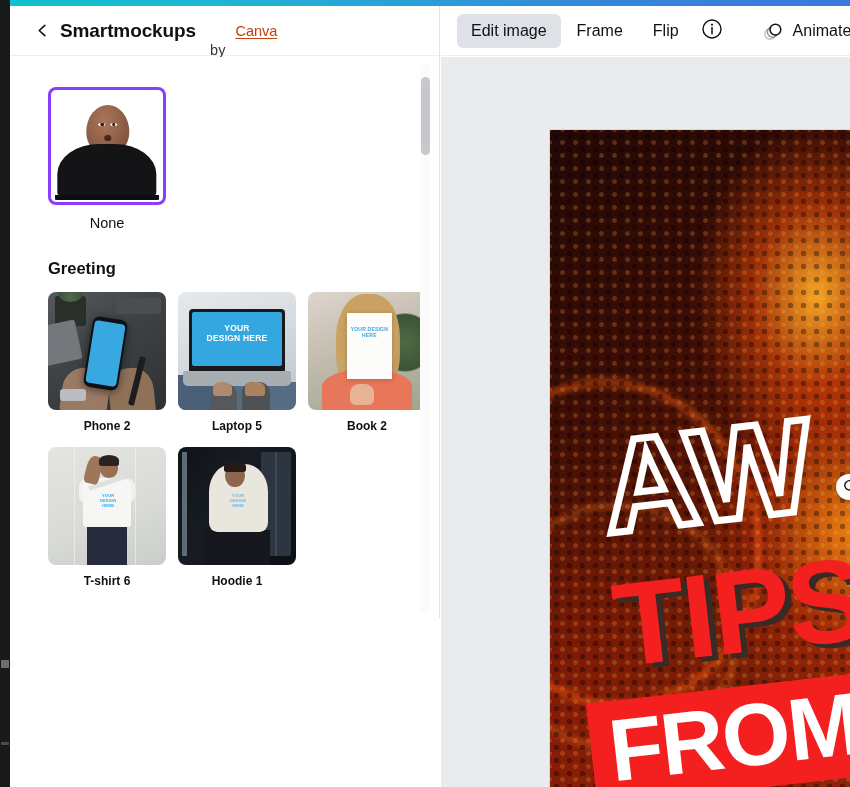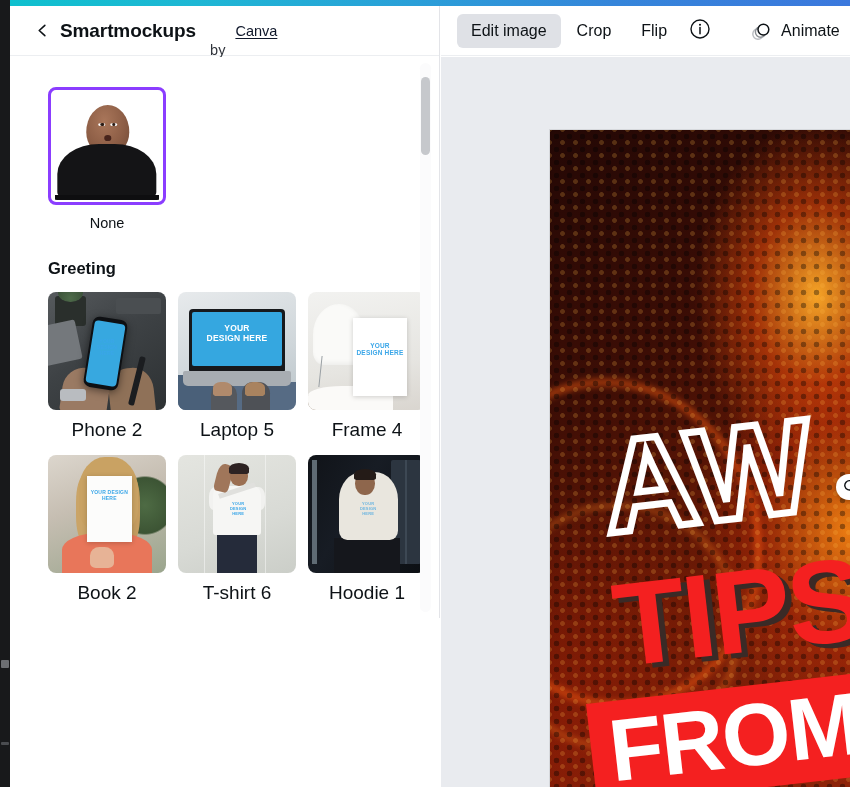--- a/index.html
+++ b/index.html
@@ -44,21 +44,21 @@
     width: 16px; height: 16px; flex: none; cursor: pointer;
     display: flex; align-items: center; justify-content: center;
   }
   .back-chevron svg { display: block; }
   .panel-title {
     font-size: 19px; font-weight: 700; color: #0d1216; letter-spacing: -0.1px;
     white-space: nowrap;
   }
   .by-text { font-size: 14.5px; color: #31353c; margin-left: 4px; margin-top: 39px; }
   .canva-link {
-    font-size: 14.5px; color: #0f172a; text-decoration: underline;
+    font-size: 14.5px; color: #c2410c; text-decoration: underline;
     text-underline-offset: 2px; cursor: pointer; text-align: right;
   }
 
   
   .panel-body {
     position: absolute; top: 51px; left: 0; right: 0; bottom: 0;
     overflow: hidden; background: #fff;
   }
   .panel-inner { padding: 30px 26px 0 38px; }
 
@@ -113,22 +113,22 @@
 
   .grid {
     display: grid; grid-template-columns: repeat(3, 118px); column-gap: 12px; row-gap: 14px;
   }
   .cell { width: 118px; cursor: pointer; }
   .thumb {
     width: 118px; height: 118px; border-radius: 8px; overflow: hidden;
     position: relative; background: #d7d9dd;
   }
   .thumb-label {
-    margin-top: 9px; text-align: center; font-size: 19px; color: #0d1216;
-    white-space: nowrap; overflow: hidden; text-overflow: ellipsis;
+    margin-top: 9px; text-align: center; font-size: 12px; color: #0d1216;
+    white-space: nowrap; overflow: hidden; text-overflow: ellipsis; font-weight: bold;
   }
   .ydh {
     position: absolute; color: #3aa6e8; font-weight: 700; text-align: center;
     line-height: 1.18; letter-spacing: .2px;
   }
 
   
   
   .sc-phone { background: linear-gradient(145deg,#565a5d 0%,#3e4245 45%,#2d3133 100%); }
   .sc-phone .plant { position:absolute; left:6%; top:3%; width:26%; height:26%; background:#2a2f2c; border-radius:3px; }
@@ -403,31 +403,20 @@
               <div class="armL"></div>
               <div class="armR"></div>
               <div class="hL"></div>
               <div class="hR"></div>
               <div class="ydh">YOUR DESIGN HERE</div>
             </div>
             <div class="thumb-label">Laptop 5</div>
           </div>
 
 
-          <div class="cell">
-            <div class="thumb sc-frame">
-              <div class="floor"></div>
-              <div class="chair"></div>
-              <div class="legs"></div>
-              <div class="rug"></div>
-              <div class="frame"></div>
-              <div class="ydh">YOUR DESIGN HERE</div>
-            </div>
-            <div class="thumb-label">Frame 4</div>
-          </div>
 
           <div class="cell">
             <div class="thumb sc-book">
               <div class="bg-plant"></div>
               <div class="hairL"></div>
               <div class="hairR"></div>
               <div class="hair"></div>
               <div class="torso"></div>
               <div class="bk"></div>
               <div class="hand"></div>
@@ -472,21 +461,21 @@
       </div>
     </div>
 
     <div class="scroll-track">
       <div class="scroll-thumb"></div>
     </div>
   </div>
 
   <div class="toolbar">
     <button class="tb-btn active">Edit image</button>
-    <button class="tb-btn">Crop</button>
+    <button class="tb-btn">Frame</button>
     <button class="tb-btn">Flip</button>
 
     <div class="tb-icon-btn">
       <span>
         <svg width="22" height="22" viewBox="0 0 22 22" fill="none" aria-hidden="true">
           <circle cx="11" cy="11" r="9" stroke="#0d1216" stroke-width="1.4"></circle>
           <circle cx="11" cy="6.7" r="1.05" fill="#0d1216"></circle>
           <path d="M11 9.4v6.4" stroke="#0d1216" stroke-width="1.5" stroke-linecap="round"></path>
         </svg>
       </span>

